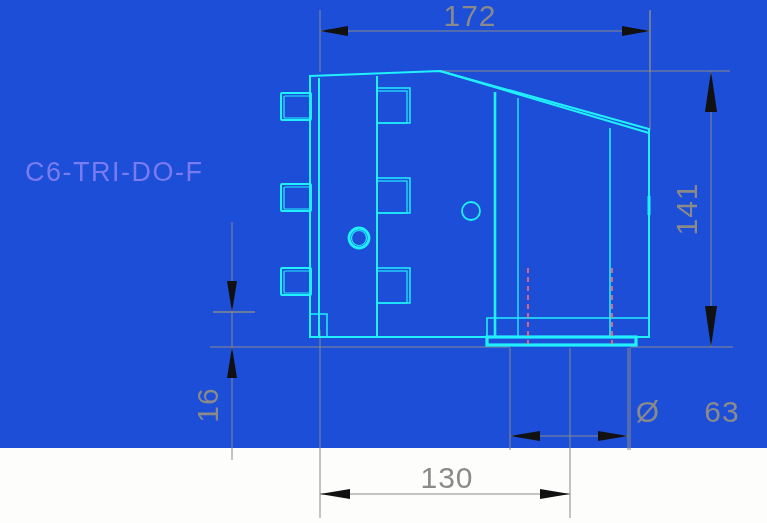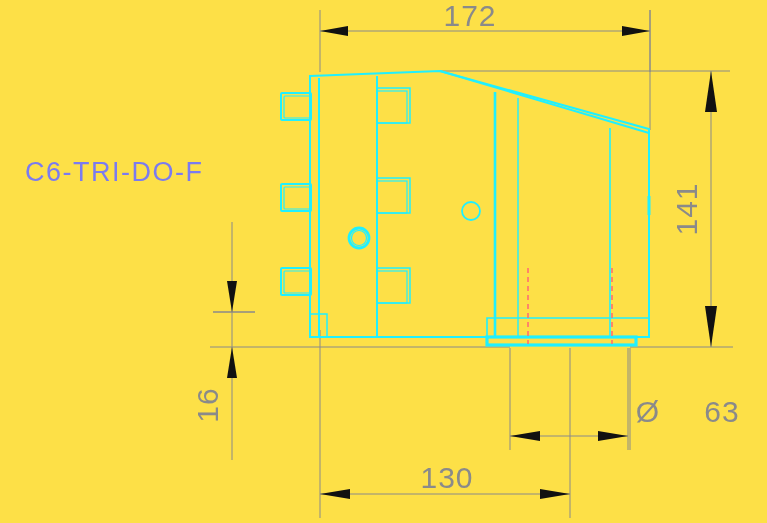--- a/index.html
+++ b/index.html
@@ -9,22 +9,22 @@
   }
   body {
     width: 767px;
     height: 523px;
     overflow: hidden;
     font-family: "Liberation Sans", sans-serif;
   }
   #drawing-root {
     position: relative;
     width: 767px;
-    height: 523px;
-    background: #fde047;
+    height: 448px;
+    background: #1d4ed8;
   }
   svg#cad-canvas {
     position: absolute;
     top: 0;
     left: 0;
     width: 767px;
     height: 523px;
     display: block;
   }
   .dim-text {

